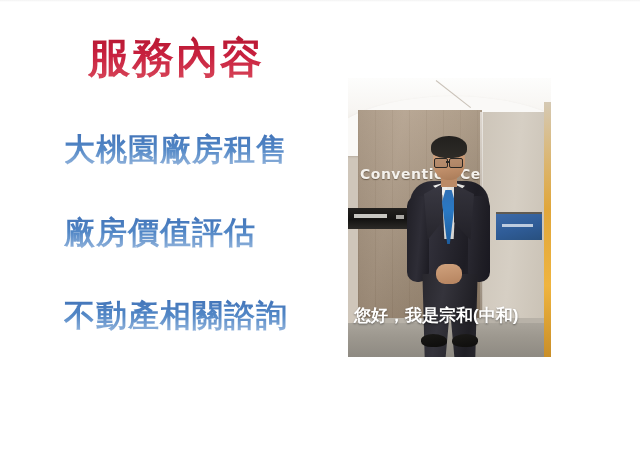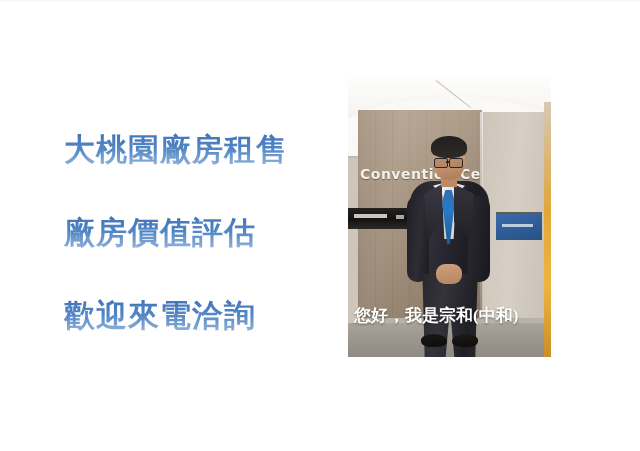--- a/index.html
+++ b/index.html
@@ -353,36 +353,37 @@
     position: absolute;
     left: 6px;
     top: 227px;
     width: 195px;
     font-size: 17px;
     line-height: 22px;
     font-weight: 700;
     color: #ffffff;
     text-shadow: 0 1px 2px rgba(0,0,0,0.45);
     white-space: nowrap;
-    font-family: Liberation Serif, serif;
+    font-family: Liberation Sans, sans-serif;
   }
 </style>
 </head>
 <body>
 
 <div id="slide">
 
   <div id="top-hairline"></div>
 
+  <div id="title-heading">服務內容</div>
 
   <div class="service-line" id="service-line-2">廠房價值評估</div>
 
   <div class="service-line" id="service-line-1">大桃園廠房租售</div>
 
-  <div class="service-line" id="service-line-3">歡迎來電洽詢</div>
+  <div class="service-line" id="service-line-3">不動產相關諮詢</div>
 
 
   <div id="photo-frame">
 
     <div class="ph-ceiling"></div>
     <div class="ph-ceiling-curve"></div>
     <div class="ph-ceiling-seam"></div>
 
     <div class="ph-right-wall"></div>
     <div class="ph-wood-wall"></div>

